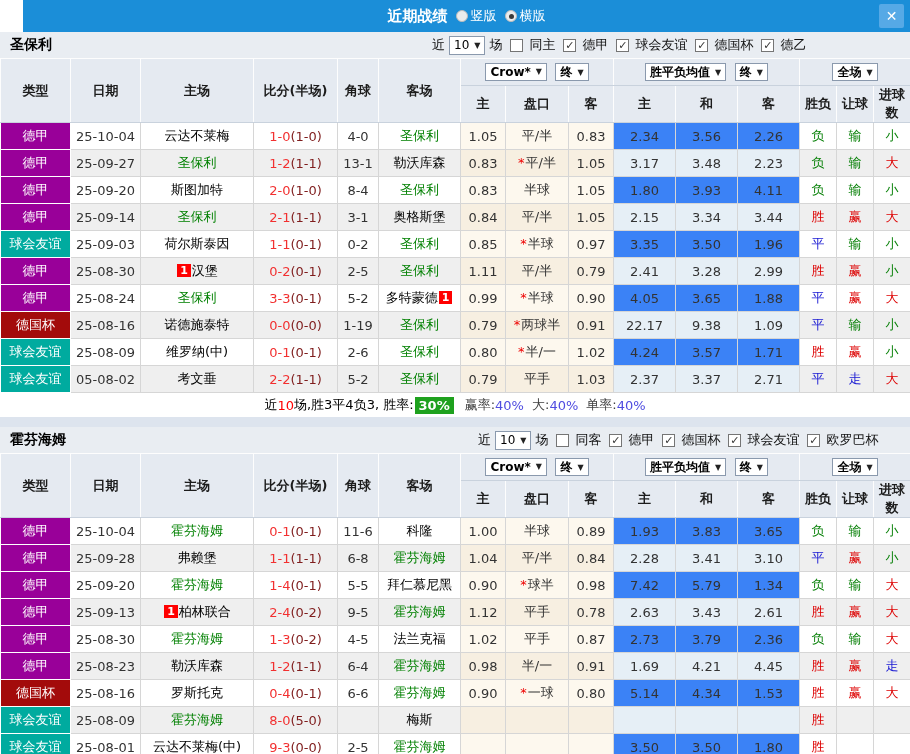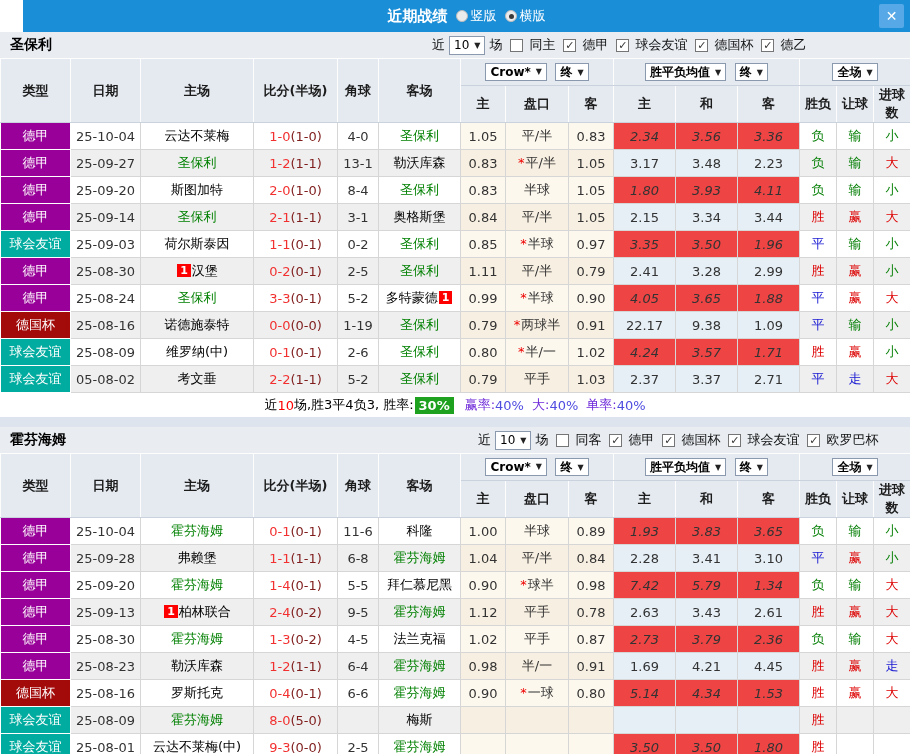--- a/index.html
+++ b/index.html
@@ -55,38 +55,38 @@
   thead tr.h1 td { height:27px; }
   thead tr.h2 td { height:20px; font-weight:600; }
   thead .sel { height:18px; margin:0 2px; }
 
   tbody td {
     border:1px solid #d6d6d6; text-align:center; height:27px; padding:0 1px;
     color:#333; overflow:hidden; white-space:nowrap;
   }
   tr.odd { background:#fff; } tr.even { background:#efefef; }
   tr.odd td.col-cream { background:#fdf8ee; } tr.even td.col-cream { background:#f7efe1; }
-  tr.odd td.col-blue  { background:#ef4444;font-style:italic; } tr.even td.col-blue  { background:#e6eff6;margin-top:18px; }
+  tr.odd td.col-blue  { background:#3b82f6; } tr.even td.col-blue  { background:#e6eff6;margin-top:18px; }
 
   td.type-cell { color:#fff; border:1px solid #fff; font-size:13px; }
   .focus { color:#008000; }
   .opp { color:#000; }
   .score-ft { color:#f23030; } .score-ht { color:#7f1d1d; }
   .corners { color:#333; }
   .badge { background:#f00; color:#fff; display:inline-block; font-size:11px; line-height:13px;
            padding:0 3px; margin:0 1px; font-weight:bold; vertical-align:1px; }
   .star { color:#e00; margin-right:1px; }
   .c-red { color:#dd0000; } .c-blue { color:#1515d2; } .c-green { color:#0a820a; }
 
   
   .summary { height:24px; display:flex; align-items:center; justify-content:center;
              font-size:13px; color:#000; background:#fff; }
   .summary .red { color:#f00; }
   .win-badge { background:#1ea11e; color:#fff; font-weight:bold; padding:1px 4px; margin:0 3px 0 1px; }
-  .stat-label { color:#6d28d9; margin-left:8px; }
+  .stat-label { color:#404040; margin-left:8px; }
   .stat-value { color:#4f4ce0; }
 
   .section-gap { height:10px; background:#dde4ee; }
 </style>
 </head>
 <body>
 
 <div class="window">
 
   <div class="titlebar">
@@ -191,21 +191,21 @@
           <td>25-10-04</td>
           <td><span class="opp">云达不莱梅</span></td>
           <td><span class="score-ft">1-0</span><span class="score-ht">(1-0)</span></td>
           <td><span class="corners">4-0</span></td>
           <td><span class="focus">圣保利</span></td>
           <td class="col-cream">1.05</td>
           <td class="col-cream">平/半</td>
           <td class="col-cream">0.83</td>
           <td class="col-blue">2.34</td>
           <td class="col-blue">3.56</td>
-          <td class="col-blue">3.36</td>
+          <td class="col-blue">2.26</td>
           <td class="c-green">负</td>
           <td class="c-green">输</td>
           <td class="c-green">小</td>
         </tr>
         <tr class="even">
           <td class="type-cell" style="background: rgb(153, 0, 153);">德甲</td>
           <td>25-09-27</td>
           <td><span class="focus">圣保利</span></td>
           <td><span class="score-ft">1-2</span><span class="score-ht">(1-1)</span></td>
           <td><span class="corners">13-1</span></td>

